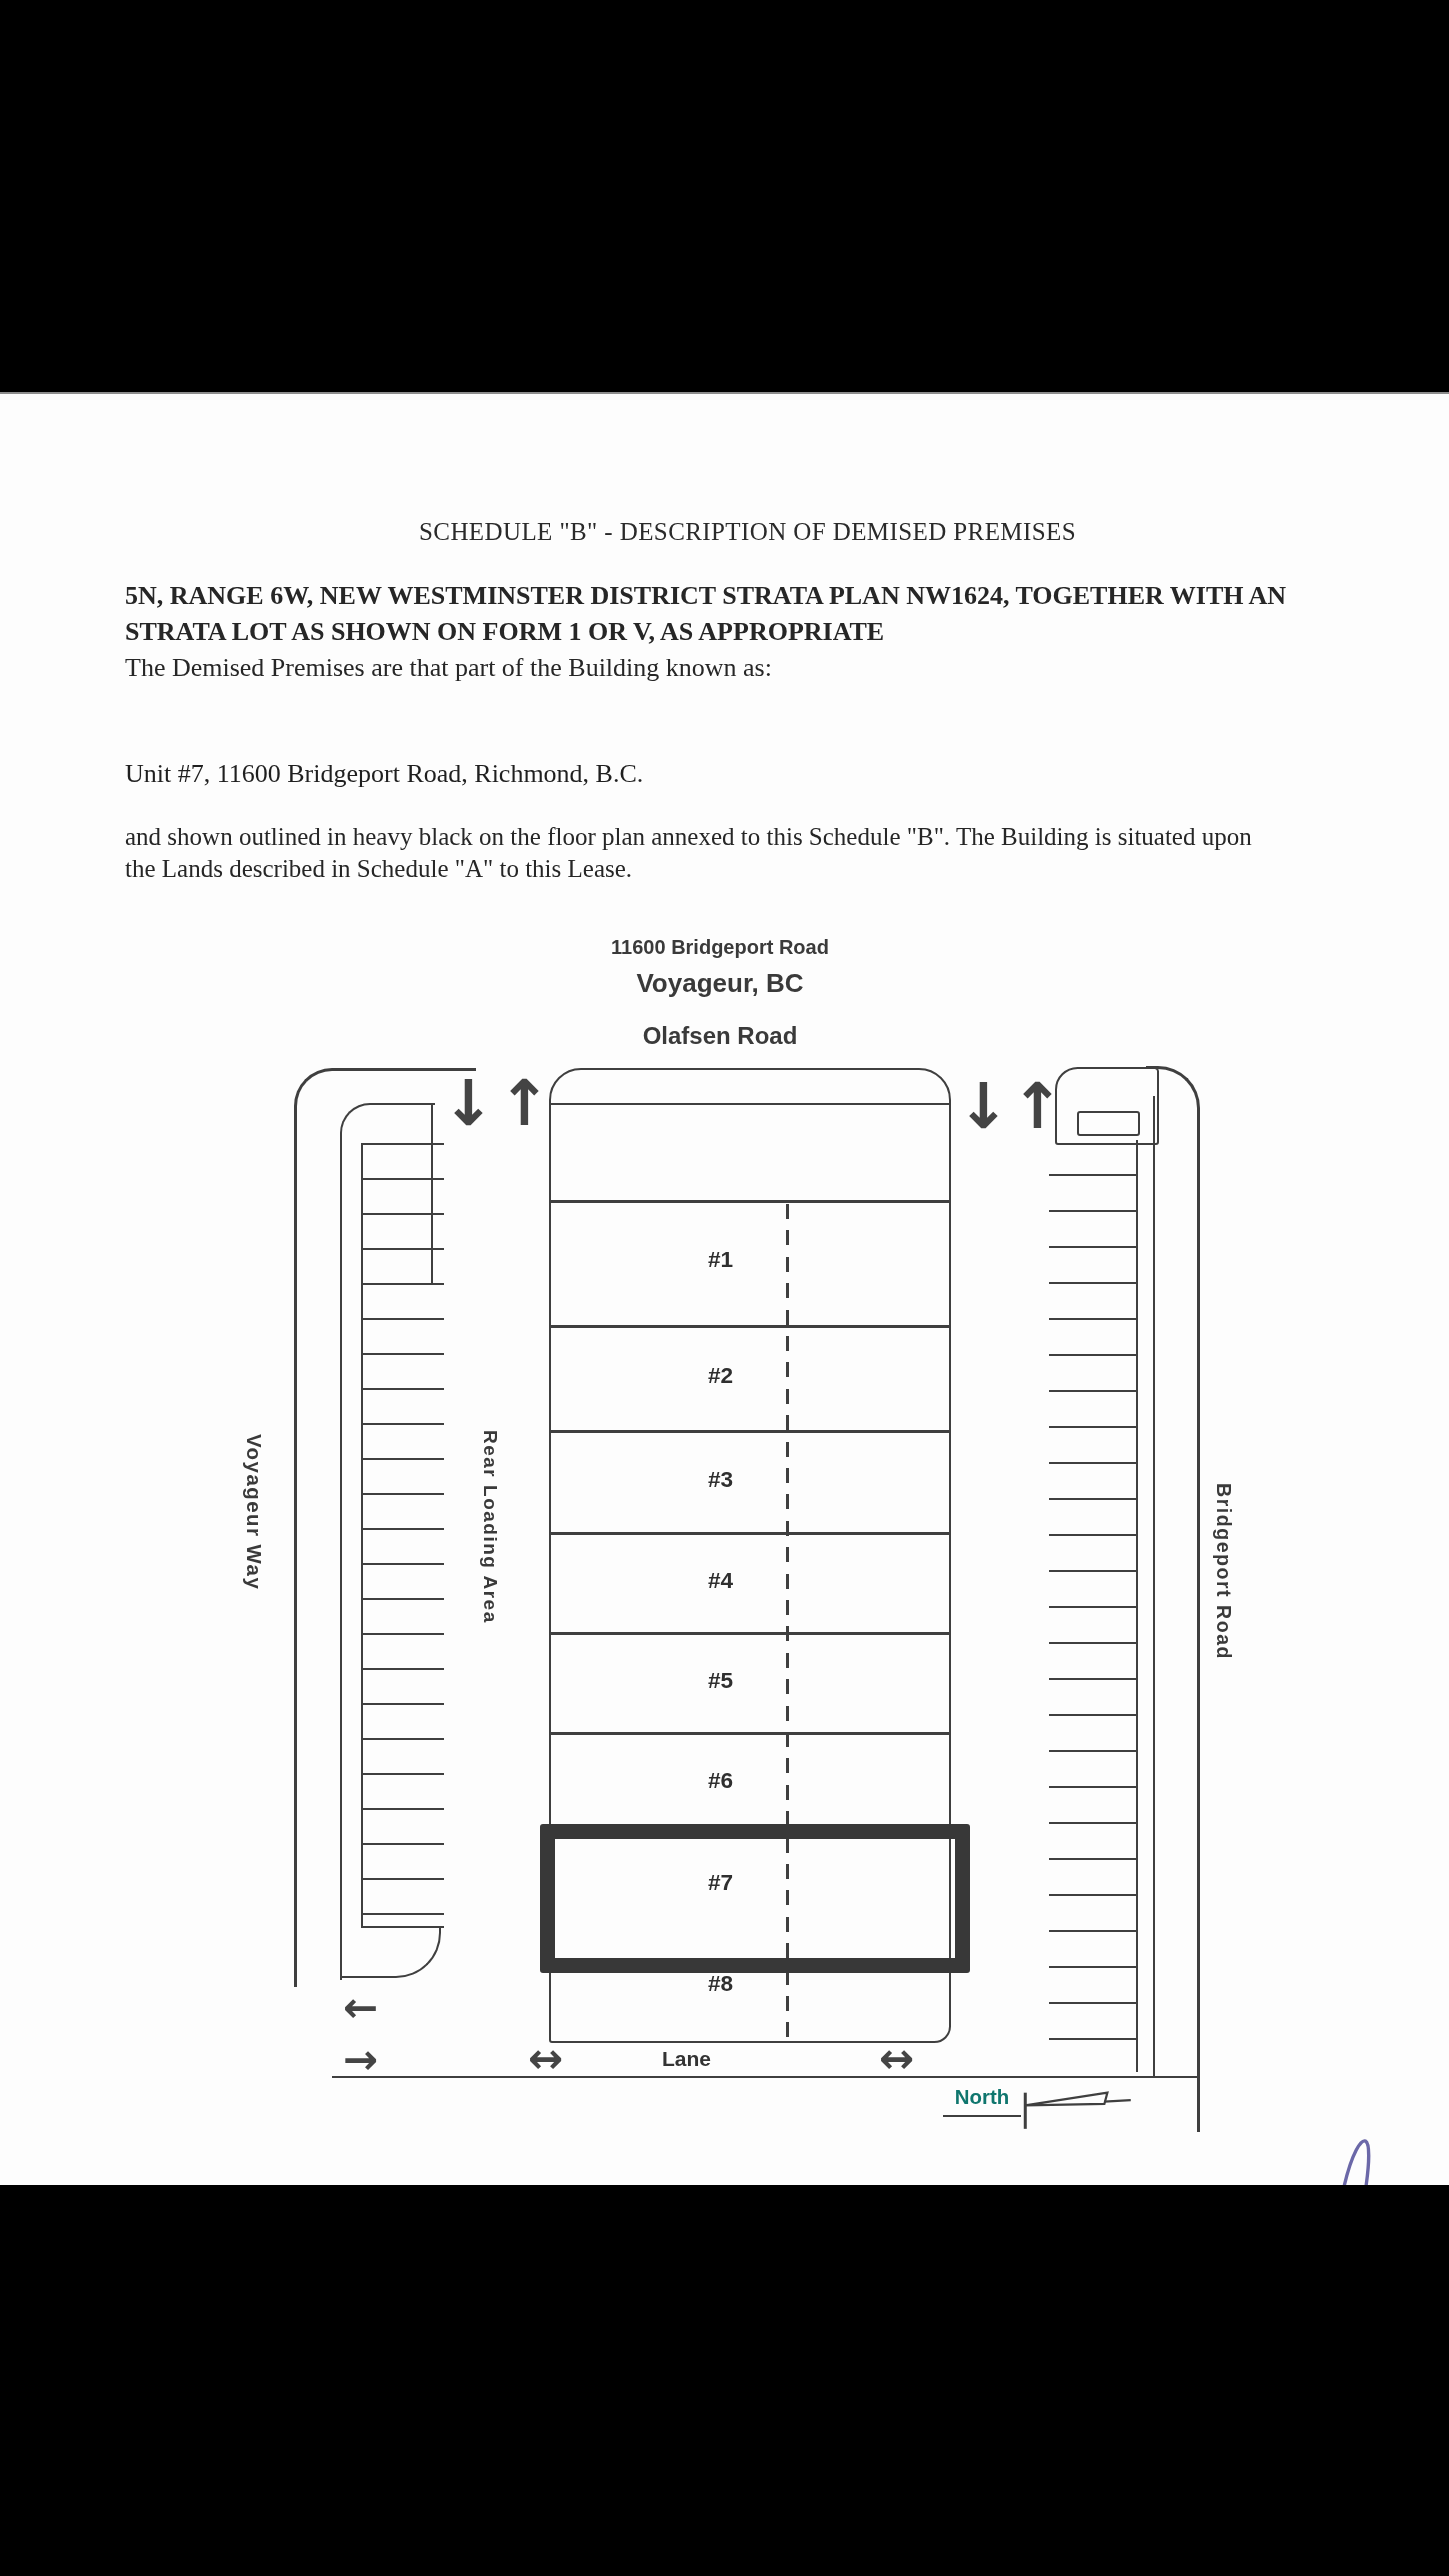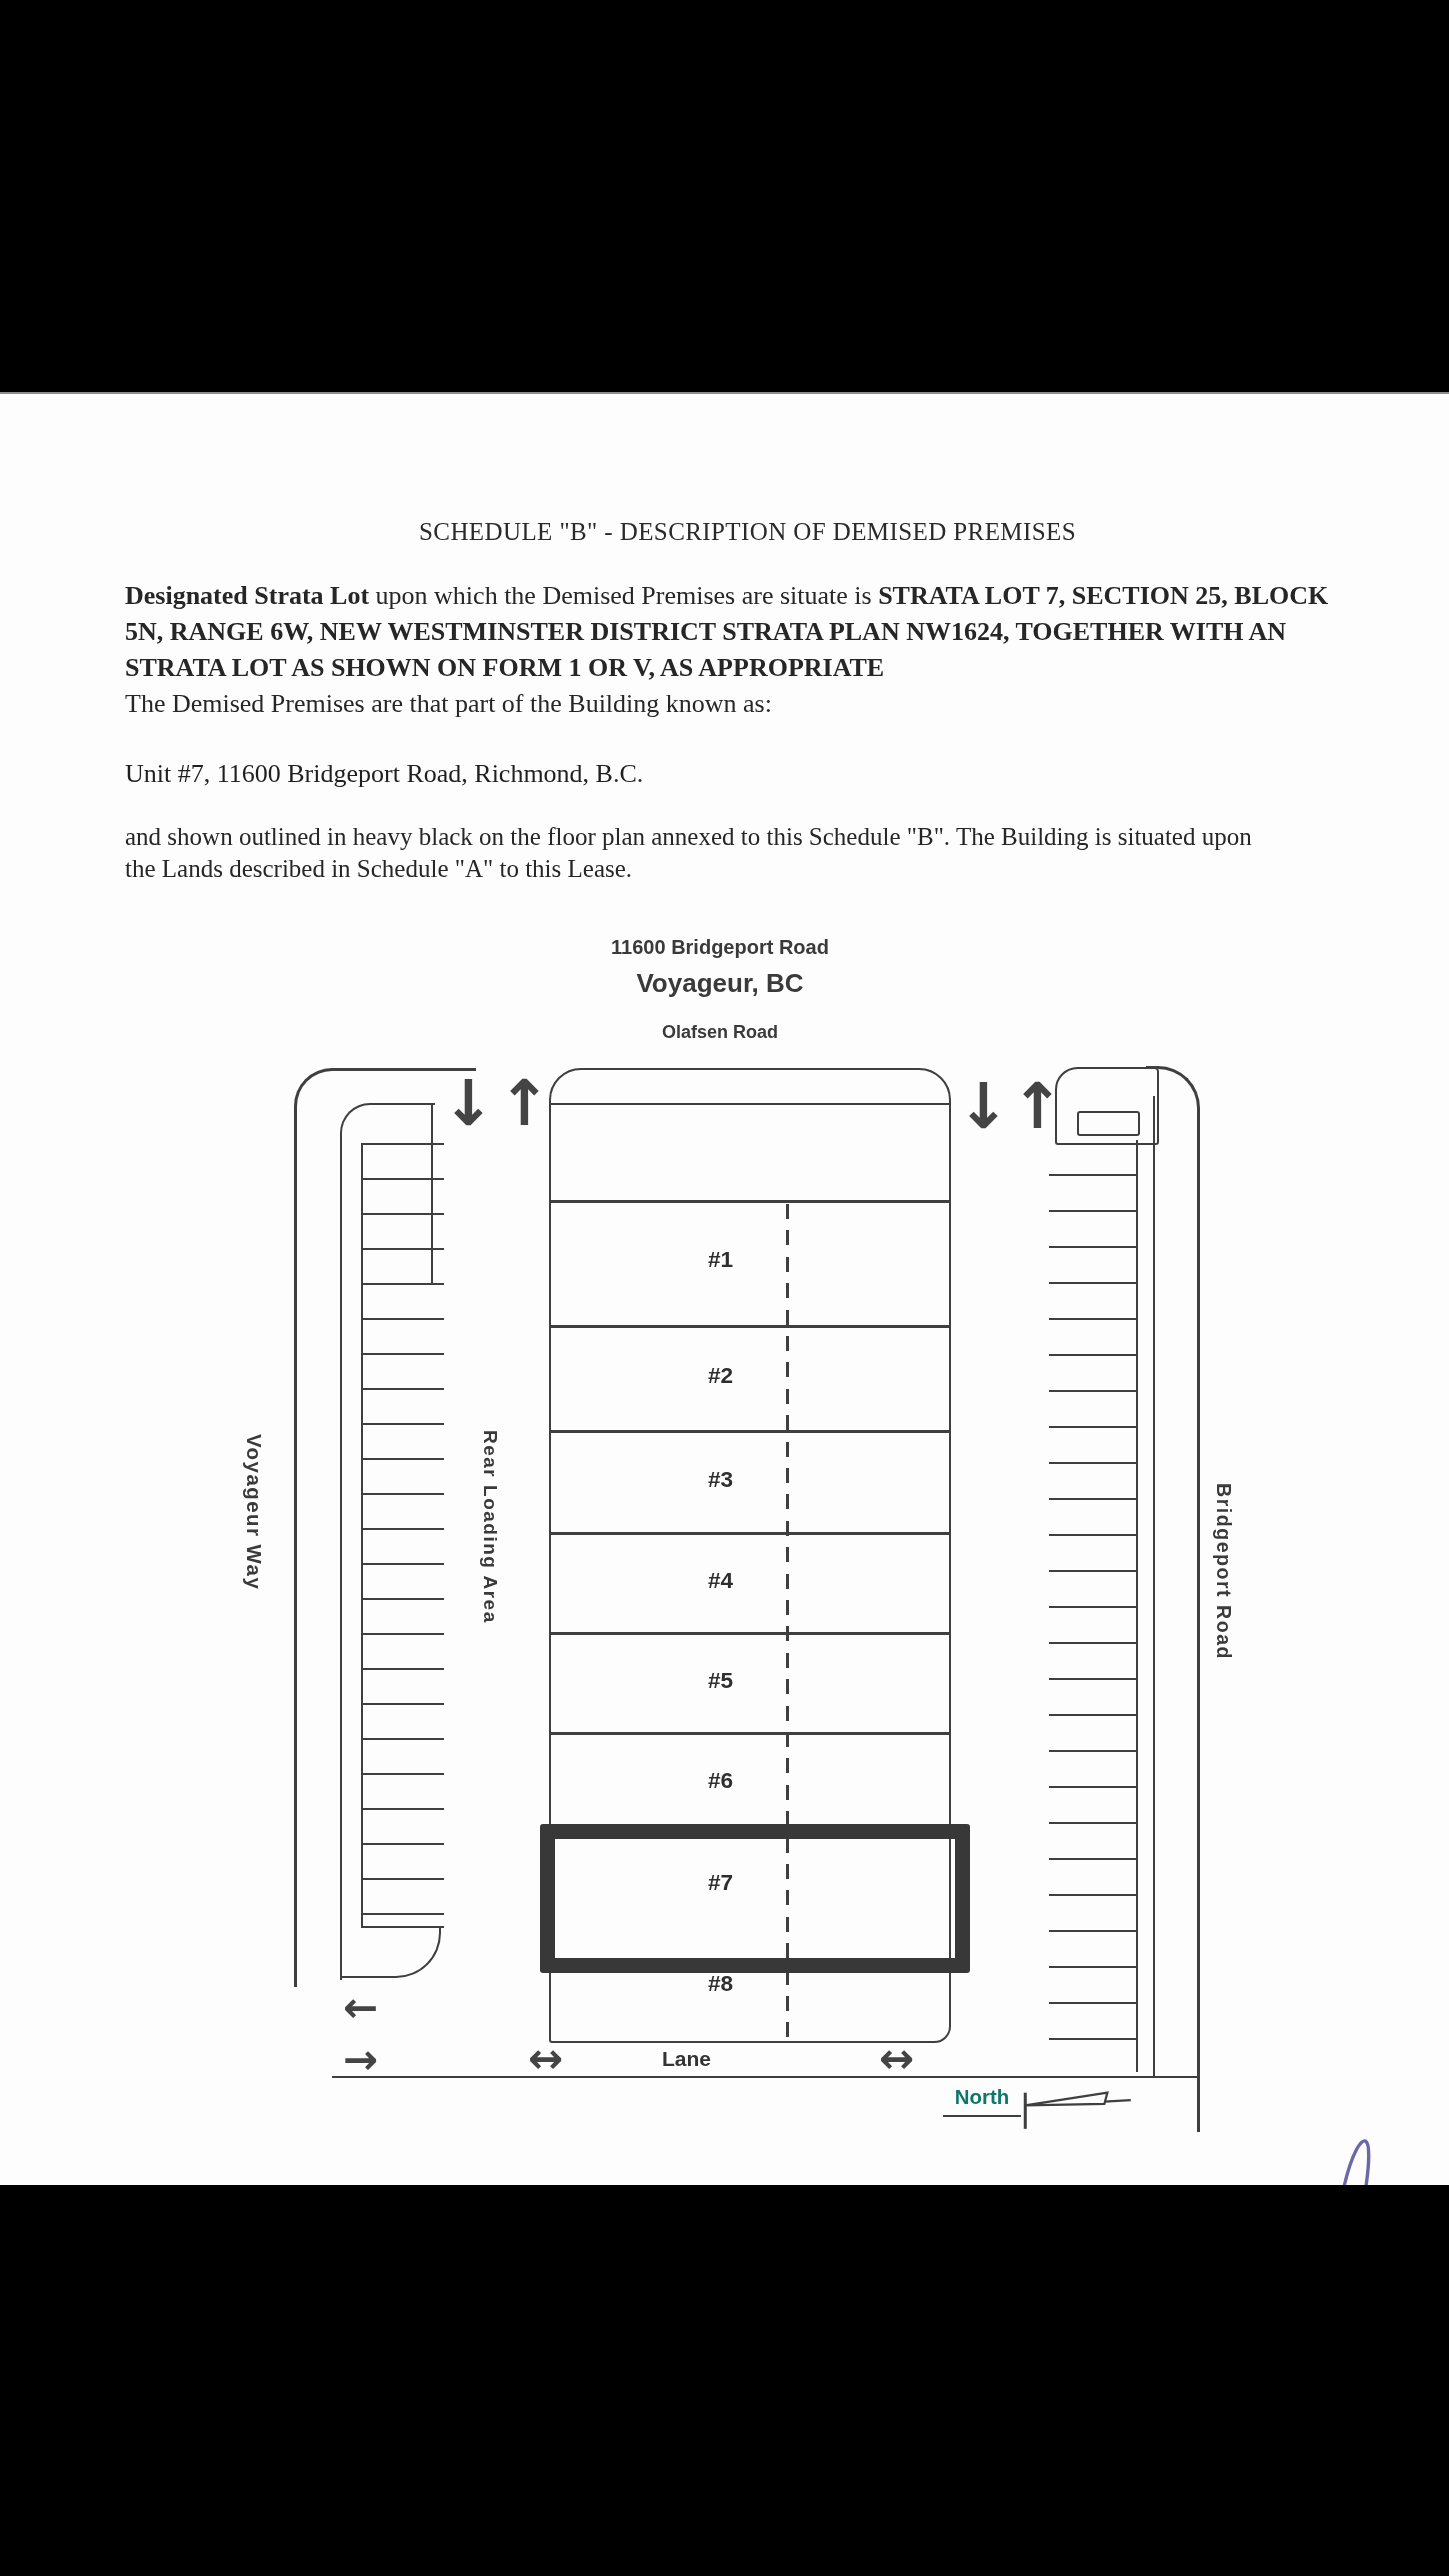--- a/index.html
+++ b/index.html
@@ -20,21 +20,21 @@
   .para{left:125px;width:1253px;font-size:26px;line-height:36px;color:#262626;}
   .para1{top:578px;}
   .para b, .bold{font-weight:bold;}
   .unit-line{left:125px;top:759px;font-size:26px;font-weight:normal;color:#1f1f1f;}
   .para2{top:821px;font-size:25px;line-height:32px;}
 
   
   .plan-head{left:418px;width:604px;text-align:center;font-family:"Liberation Sans",sans-serif;font-weight:bold;color:#3a3a3a;}
   .ph1{top:936px;font-size:20px;}
   .ph2{top:968px;font-size:26px;}
-  .road-top{top:1022px;font-size:18px;}
+  .road-top{top:1022px;font-size:24px;}
   .vline,.hline{position:absolute;background:#3f3f3f;}
 
   
   .building{left:549px;top:1068px;width:398px;height:971px;border:2.3px solid #3f3f3f;
             border-radius:32px 32px 16.6px 3px;background:transparent;}
   .b-line{position:absolute;left:549px;width:402px;height:0;border-top:2.3px solid #3f3f3f;}
   .b-line-thick{border-top-width:3px;}
   .dashed-v{left:786px;top:1204px;width:3px;height:834px;
     background:repeating-linear-gradient(180deg,#3f3f3f 0 15px,transparent 15px 26.4px);}
   .unit7-box{left:540px;top:1824px;width:400px;height:119px;border:15px solid #383838;border-radius:3px;}
@@ -77,21 +77,20 @@
 </style>
 </head>
 <body>
 
 <div class="bar bar-top"></div>
 <div class="bar bar-bottom"></div>
 
 <div class="abs doc-title">SCHEDULE "B" - DESCRIPTION OF DEMISED PREMISES</div>
 
 <div class="abs para para1">
-  <div><b>Designated Strata Lot</b><span> upon which the Demised Premises are situate is </span><b>STRATA LOT 7, SECTION 25, BLOCK</b></div>
   <div class="bold">5N, RANGE 6W, NEW WESTMINSTER DISTRICT STRATA PLAN NW1624, TOGETHER WITH AN</div>
   <div class="bold">STRATA LOT AS SHOWN ON FORM 1 OR V, AS APPROPRIATE</div>
   <div>The Demised Premises are that part of the Building known as:</div>
 </div>
 
 <div class="abs unit-line">Unit #7, 11600 Bridgeport Road, Richmond,  B.C.</div>
 
 <div class="abs para para2">
   <div>and shown outlined in heavy black on the floor plan annexed to this Schedule "B".  The Building is situated upon</div>
   <div>the Lands described in Schedule "A" to this Lease.</div>

